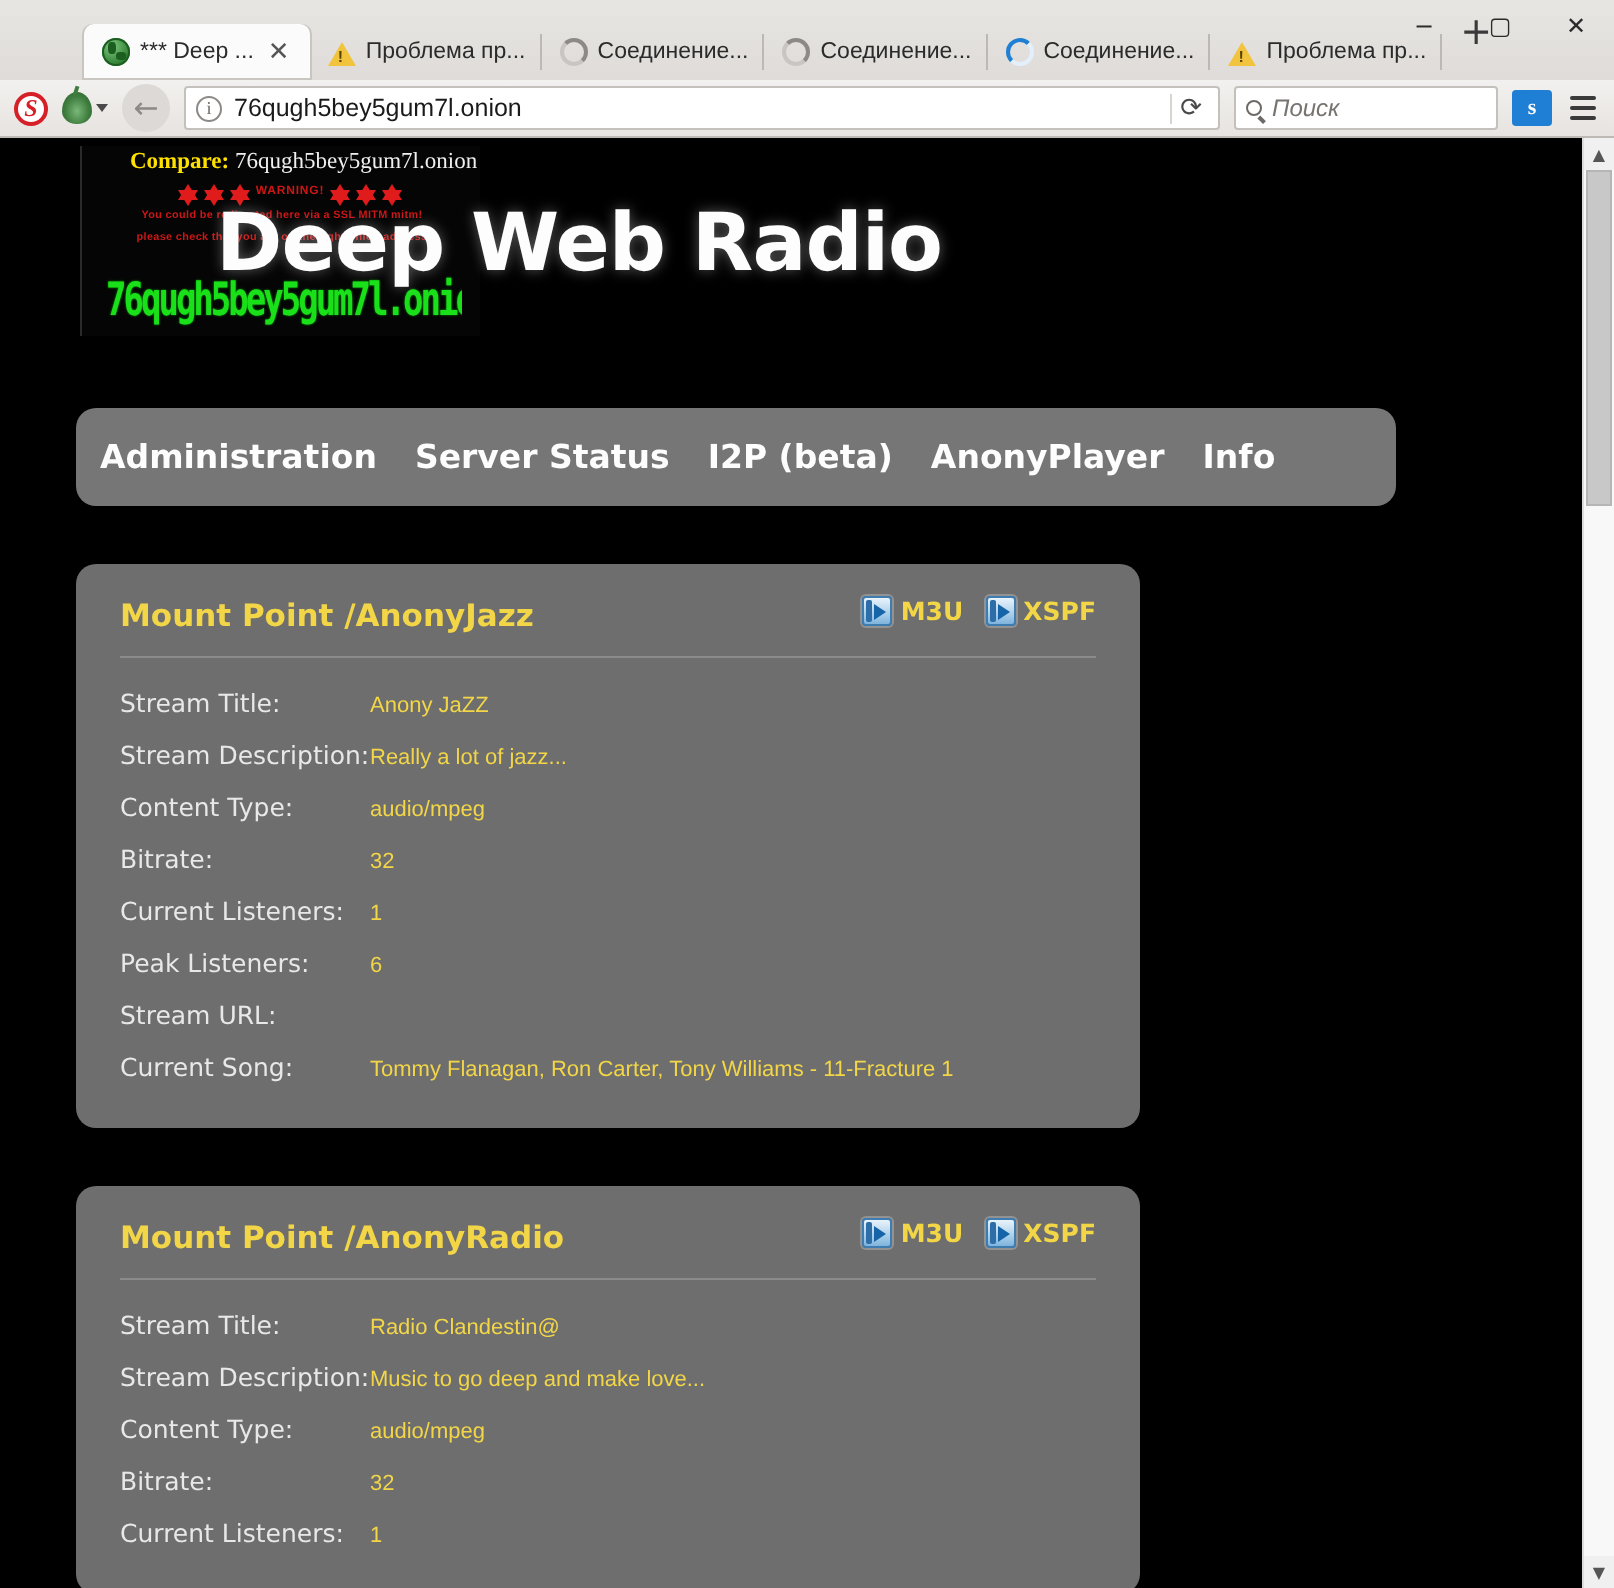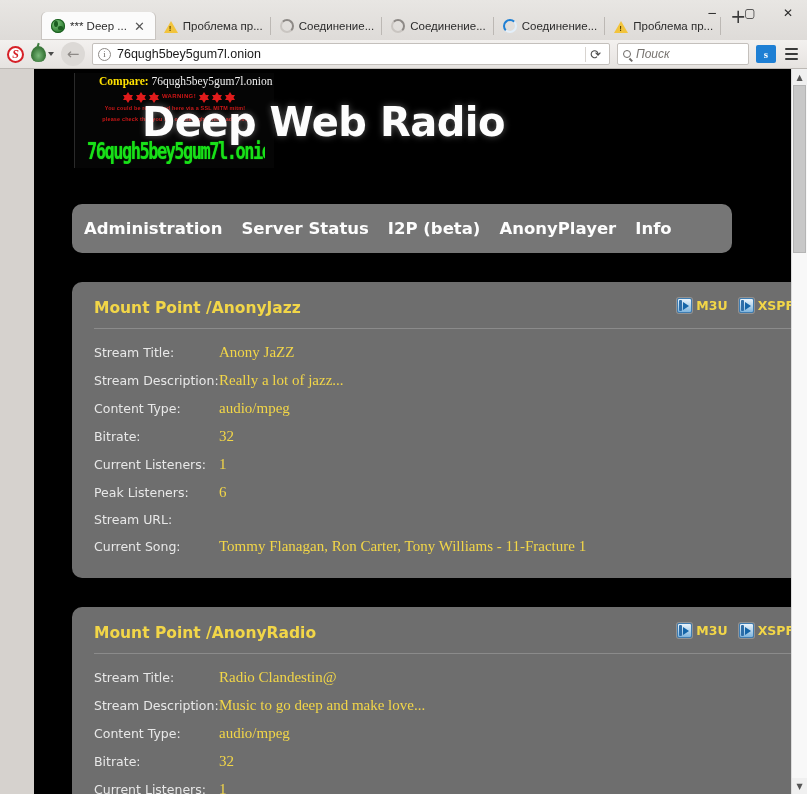--- a/index.html
+++ b/index.html
@@ -271,21 +271,20 @@
     margin: 3px 0; border-radius: 1px;
   }
 
   
   .viewport {
     flex: 1;
     display: flex;
     background: #fdba74;
     overflow: hidden;
     position: relative;
-    margin-left: 34px;
   }
   .page {
     flex: 1;
     background: #000;
     overflow: hidden;
     position: relative;
   }
 
   
   .scrollbar {
@@ -418,21 +417,21 @@
     color: #fdfdfd;
     font-size: 16.5px;
     font-weight: bold;
     text-decoration: none;
     white-space: nowrap;
     font-family: "DejaVu Sans", sans-serif;
   }
 
   .card {
     margin: 29px 0 0 38px;
-    width: 744px;
+    width: 532px;
     background: #6e6e6e;
     border-radius: 10px;
     padding: 16px 22px 18px 22px;
   }
   .card-head {
     display: flex;
     align-items: baseline;
     justify-content: space-between;
     padding-bottom: 11px;
     border-bottom: 1px solid #8b8b8b;
@@ -489,22 +488,22 @@
   }
   .row-label {
     width: 125px;
     flex: none;
     color: #e8e8e8;
     font-size: 12.5px;
     font-family: "DejaVu Sans", sans-serif;
   }
   .row-value {
     color: #f2d648;
-    font-size: 15px;
-    font-family: Liberation Serif, serif;
+    font-size: 11px;
+    font-family: Liberation Sans, sans-serif;
   }
   .row-value.link {
     font-weight: bold;
     text-decoration: none;
   }
 </style>
 </head>
 <body>
 
 <div class="browser">

